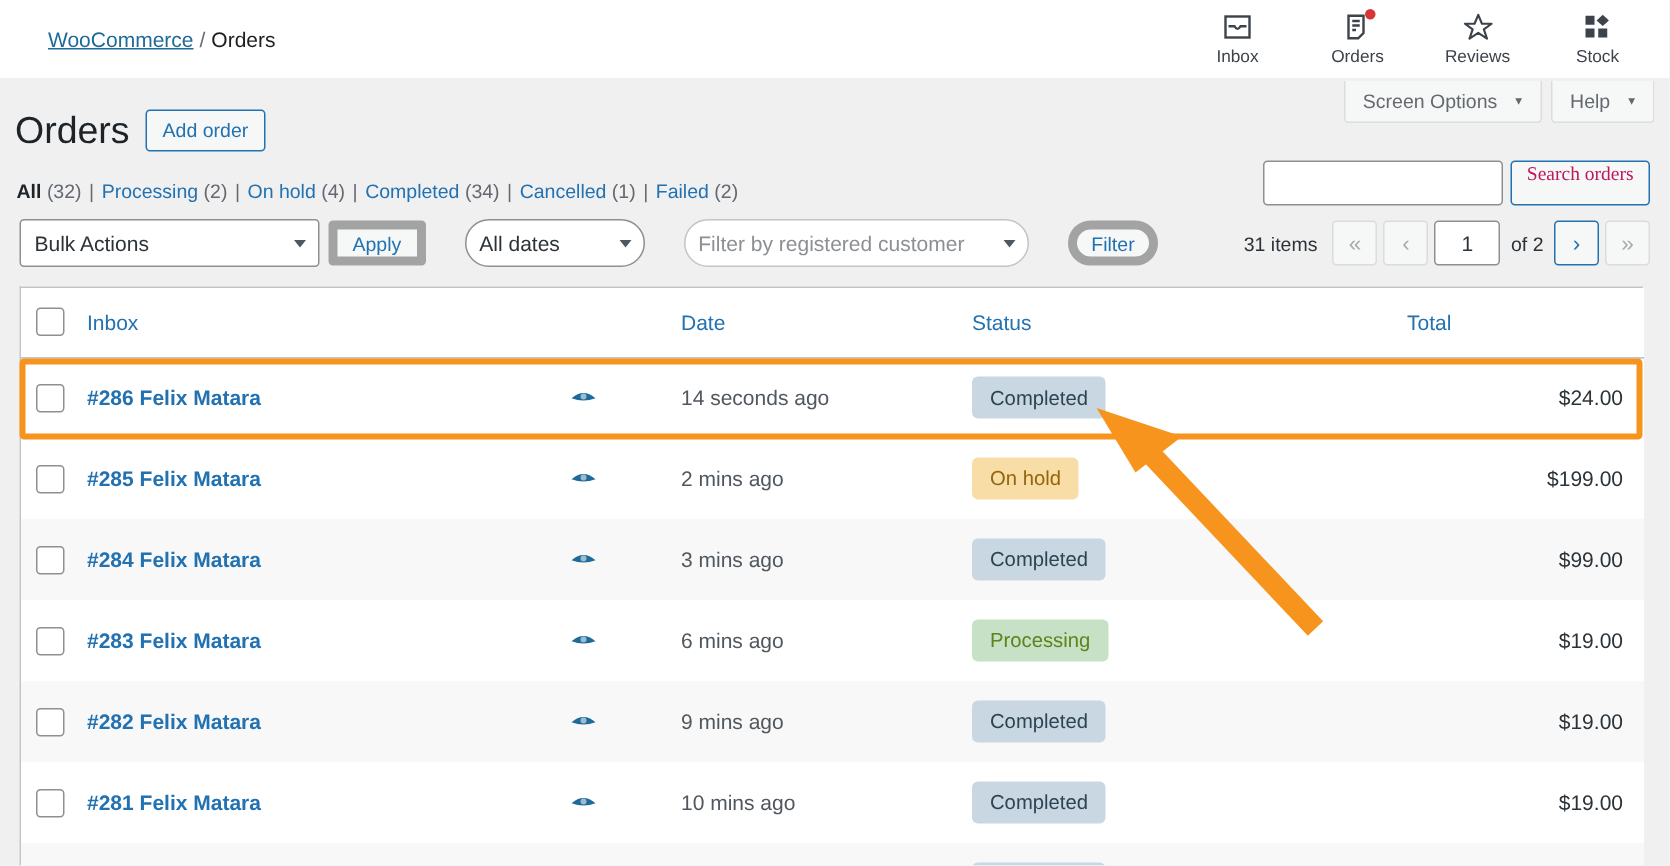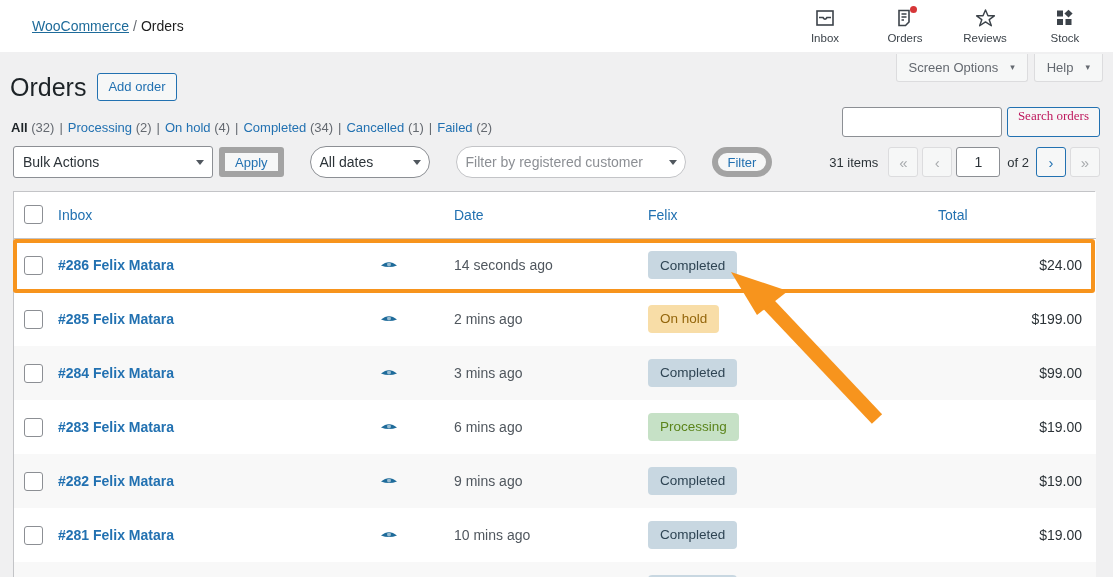--- a/index.html
+++ b/index.html
@@ -400,21 +400,21 @@
 
   <div class="table-wrap">
     <table class="wp-list">
       <thead>
         <tr>
           <th class="col-cb">
             <span class="cb"></span>
           </th>
           <th class="col-order">Inbox</th>
           <th class="col-date">Date</th>
-          <th class="col-status">Felix</th>
+          <th class="col-status">Status</th>
           <th class="col-total">Total</th>
         </tr>
       </thead>
       <tbody>
 
         <tr>
           <td class="col-cb">
             <span class="cb"></span>
           </td>
           <td class="col-order">

